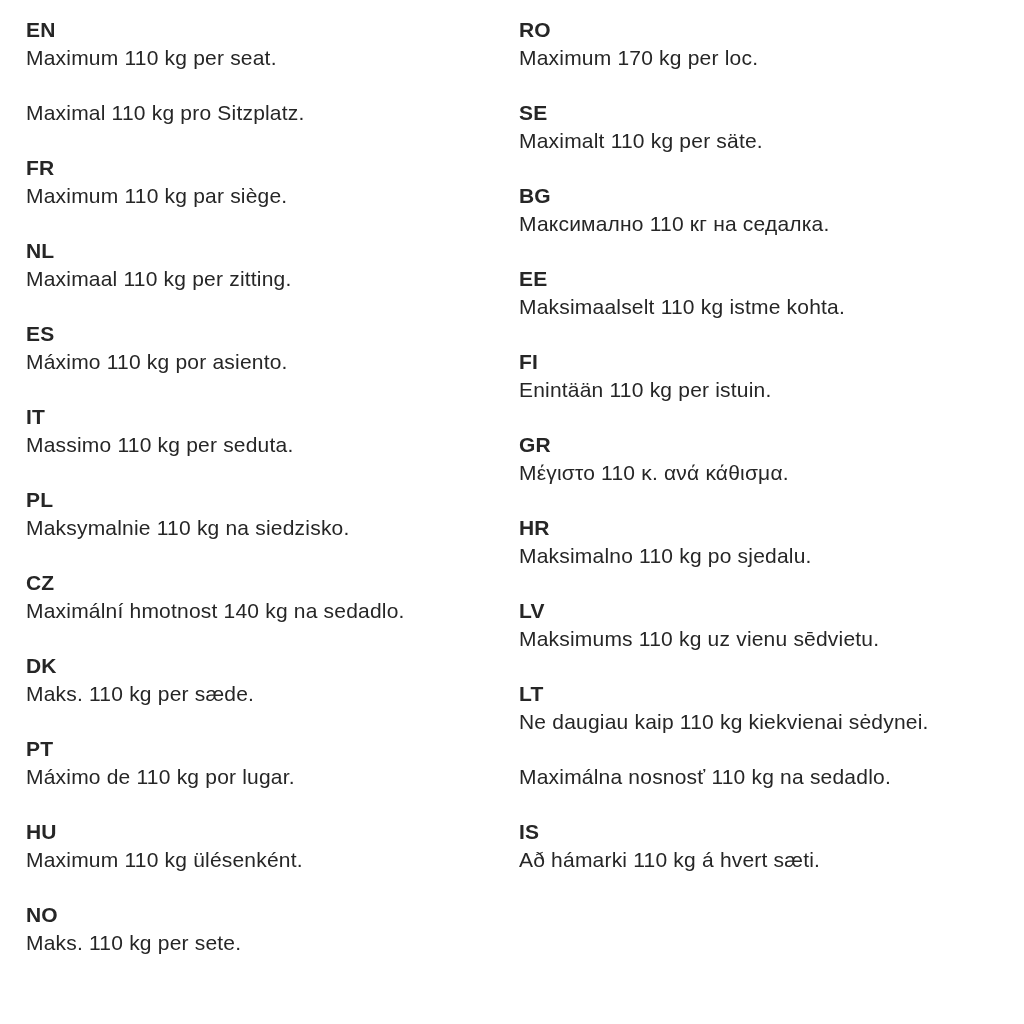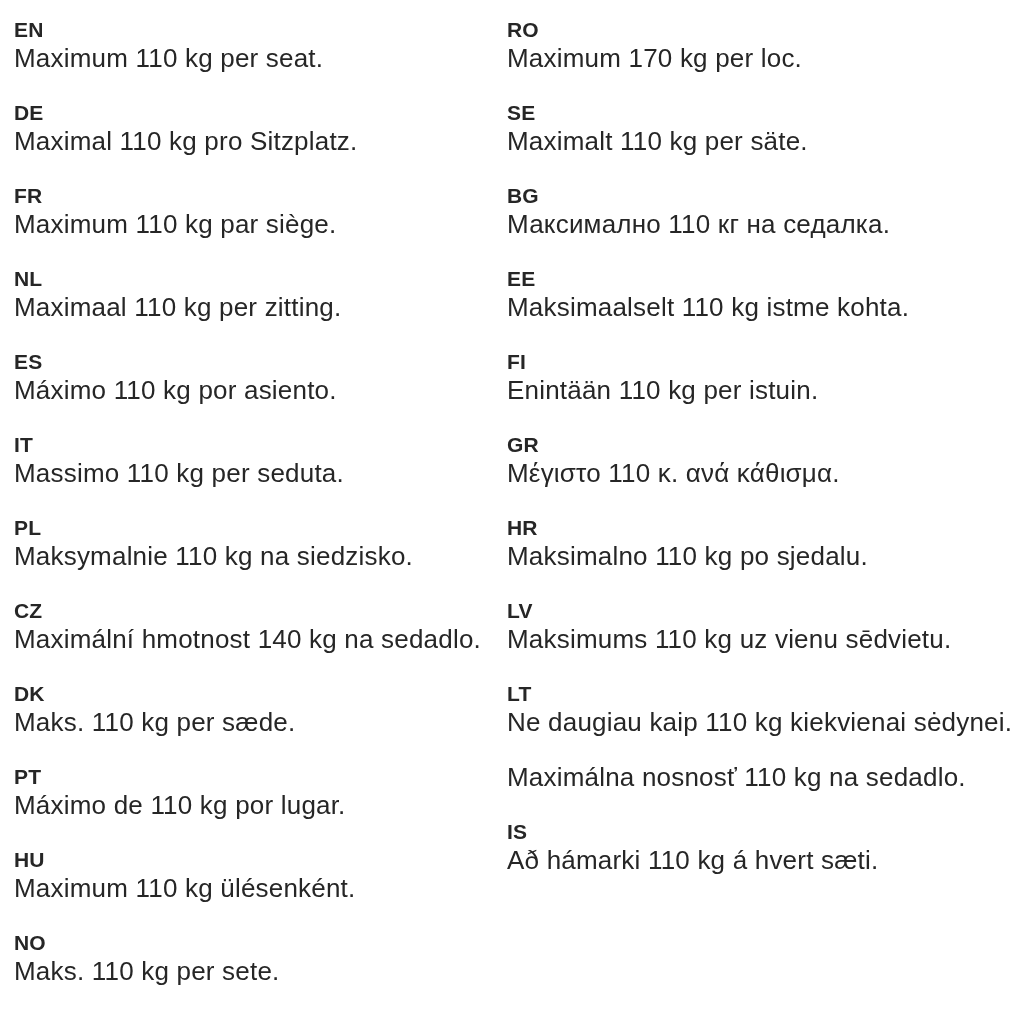--- a/index.html
+++ b/index.html
@@ -7,52 +7,51 @@
     padding: 0;
     background: #ffffff;
     width: 1024px;
     height: 1024px;
     overflow: hidden;
   }
   .page {
     box-sizing: border-box;
     width: 1024px;
     height: 1024px;
-    padding: 16px 10px 0 14px;
+    padding: 16px 10px 0 26px;
     display: grid;
     grid-template-columns: 493px 1fr;
     font-family: "Liberation Sans", "DejaVu Sans", sans-serif;
     color: #262626;
   }
   .col { display: block; }
   .entry { margin-bottom: 27px; }
   .code {
     font-size: 21px;
     line-height: 28px;
     font-weight: 700;
     letter-spacing: 0.2px;
   }
   .text {
-    font-size: 26px;
+    font-size: 21px;
     line-height: 28px;
     letter-spacing: 0.2px;
     white-space: nowrap;
   }
 </style>
 </head>
 <body>
 
 <div class="page">
   <div class="col" id="col-0">
       <div class="entry">
         <div class="code">EN</div>
         <div class="text">Maximum 110 kg per seat.</div>
       </div>
       <div class="entry">
-        <div class="code">DE</div>
         <div class="text">Maximal 110 kg pro Sitzplatz.</div>
       </div>
       <div class="entry">
         <div class="code">FR</div>
         <div class="text">Maximum 110 kg par siège.</div>
       </div>
       <div class="entry">
         <div class="code">NL</div>
         <div class="text">Maximaal 110 kg per zitting.</div>
       </div>

